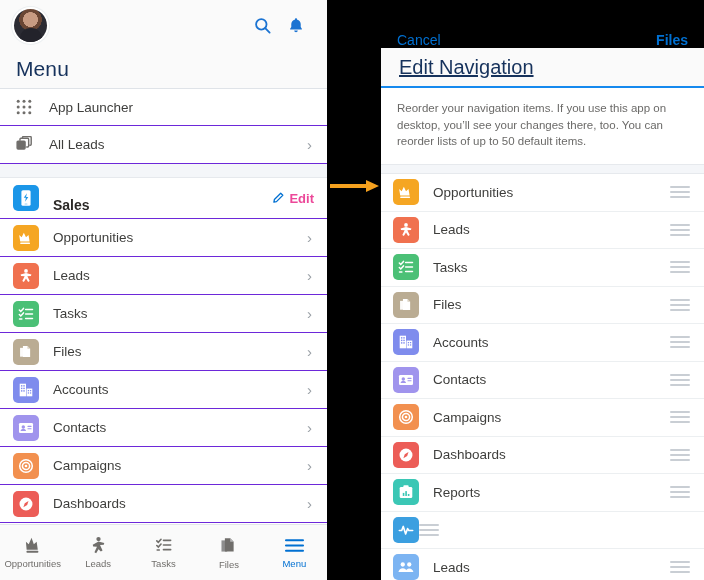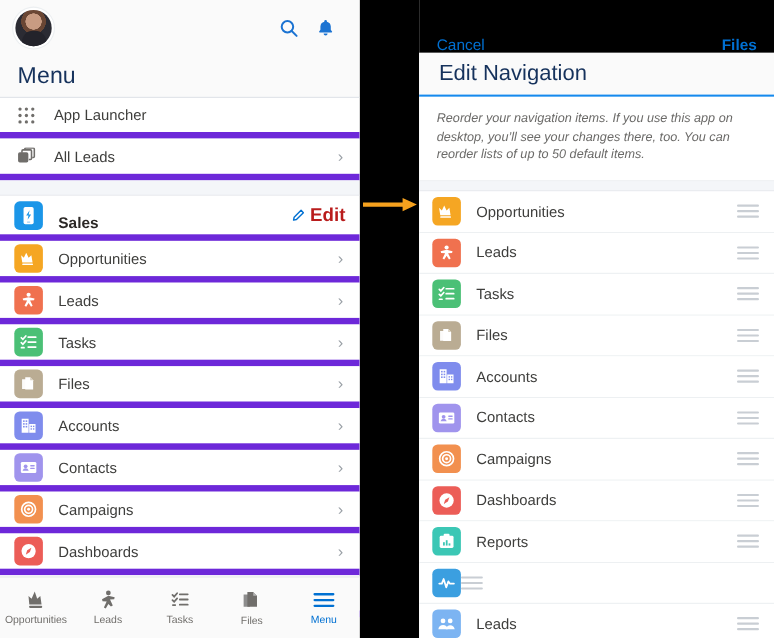--- a/index.html
+++ b/index.html
@@ -40,34 +40,34 @@
   .l-title {
     height: 38px; background: #fafafa;
     display: flex; align-items: center; padding: 0 16px;
     font-size: 21px; color: #16325c; font-weight: 400; letter-spacing: .1px;
   }
   .hairline-top { border-top: 1px solid #dfe3e8; }
 
   
   .row {
     height: 38px; display: flex; align-items: center;
-    padding: 0 13px; border-bottom: 6px solid #6d28d9;
+    padding: 0 13px; border-bottom: 1px solid #6d28d9;
     background: #ffffff;
   }
   .row .label {
     flex: 1; font-size: 13.5px; color: #3e3e3c; padding-left: 14px;
   }
   .chev { color: #9aa0a6; font-size: 15px; font-weight: 300; padding-right: 2px; }
   .gap { height: 14px; background: #f4f6f9; border-bottom: 1px solid #e6e9ed; }
 
   .row-sales { height: 41px; }
   .row-sales .label { font-weight: 700; color: #2b2826; font-size: 14px; margin-top: 13px; }
   .edit-link {
     display: flex; align-items: center; gap: 5px;
-    color: #b91c1c; font-size: 17px; font-weight: 600;
+    color: #ec4899; font-size: 13px; font-weight: 600;
   }
 
   
   .tile { width: 26px; height: 26px; border-radius: 5px; flex: none;
           display:flex; align-items:center; justify-content:center; }
   .tile svg { display:block; }
 
   .glyph-gray { width: 22px; height: 22px; flex:none; display:flex; align-items:center; justify-content:center; }
 
   
@@ -84,26 +84,26 @@
   .r-actions {
     height: 48px; background: #000000; display:flex; align-items:flex-end;
     justify-content: space-between; padding: 0 16px; gap: 44px;
   }
   .r-cancel { color:#0070d2; font-size: 14px; }
   .r-save { color:#0070d2; font-size: 14px; font-weight: 700; }
   .r-title {
     height: 40px; background: #fafafa; display:flex; align-items:center;
     padding: 0 18px; font-size: 20px; color: #16325c;
     border-bottom: 2px solid #1589ee;
+    text-decoration: underline;
   }
   .r-help {
     padding: 12px 16px 14px 16px; background:#ffffff;
     font-size: 11.5px; line-height: 1.45; color: #6b6a68;
     border-bottom: 1px solid #e6e9ed;
-    font-style: italic;
   }
   .r-gap { height: 9px; background:#f4f6f9; border-bottom:1px solid #e6e9ed; }
 
   .r-row {
     height: 37.5px; display:flex; align-items:center;
     padding: 0 14px 0 12px; border-bottom: 1px solid #eceff1; background:#fff;
   }
   .r-row .label { flex:1; font-size: 13.5px; color:#3e3e3c; padding-left: 14px; }
   .handle { width: 20px; display:flex; flex-direction:column; gap:3px; }
   .handle i { display:block; height: 2px; background:#c9ced4; border-radius:1px; }

